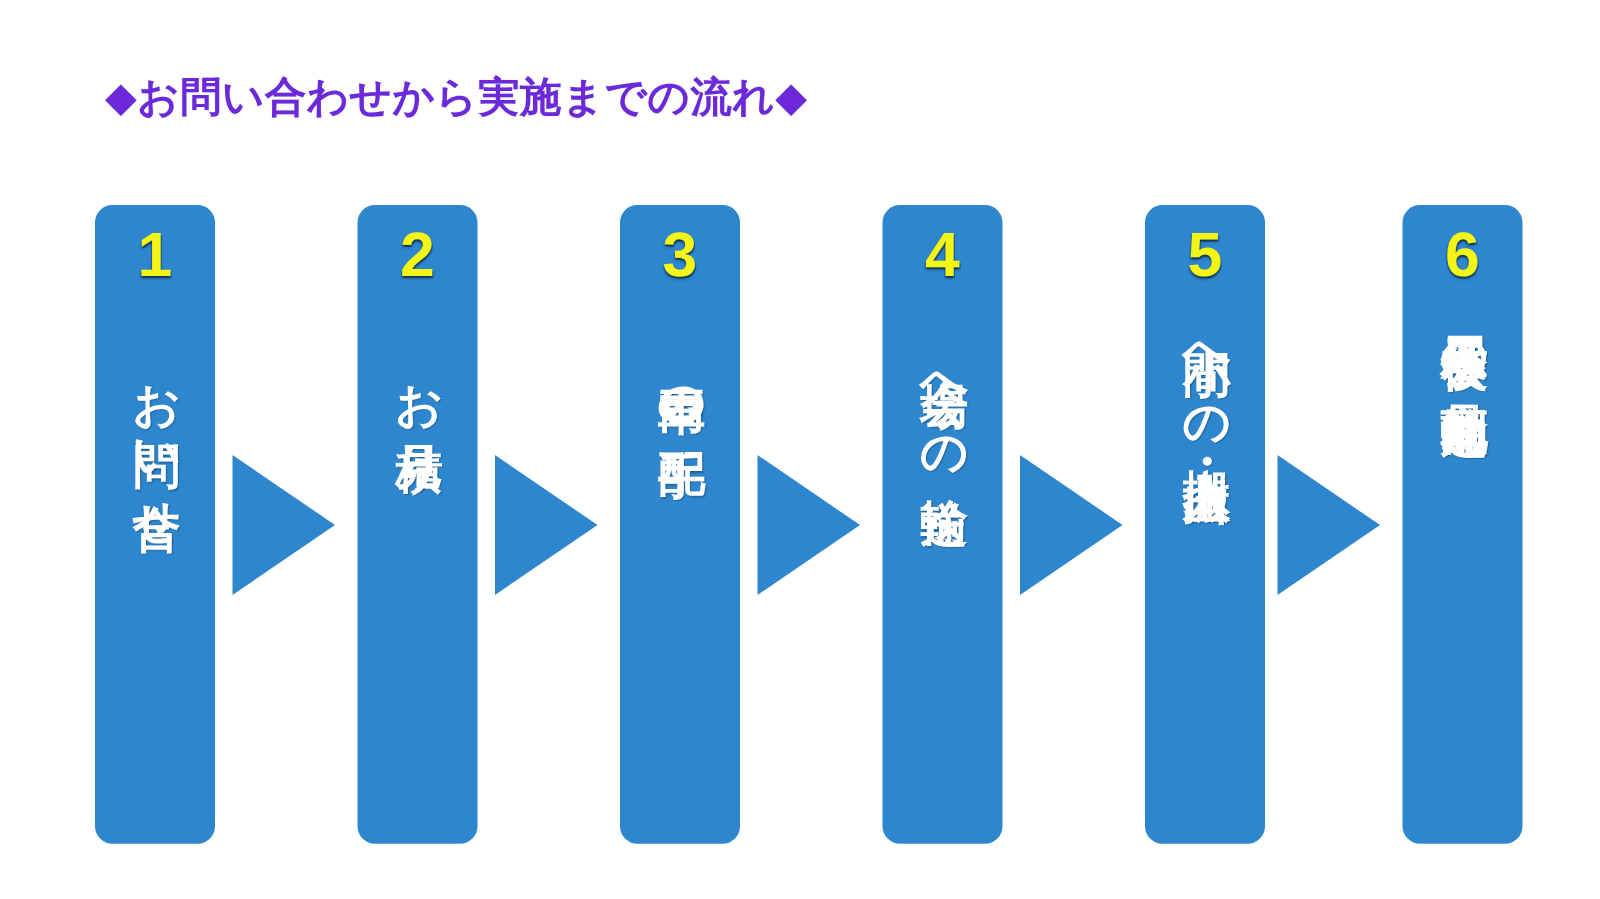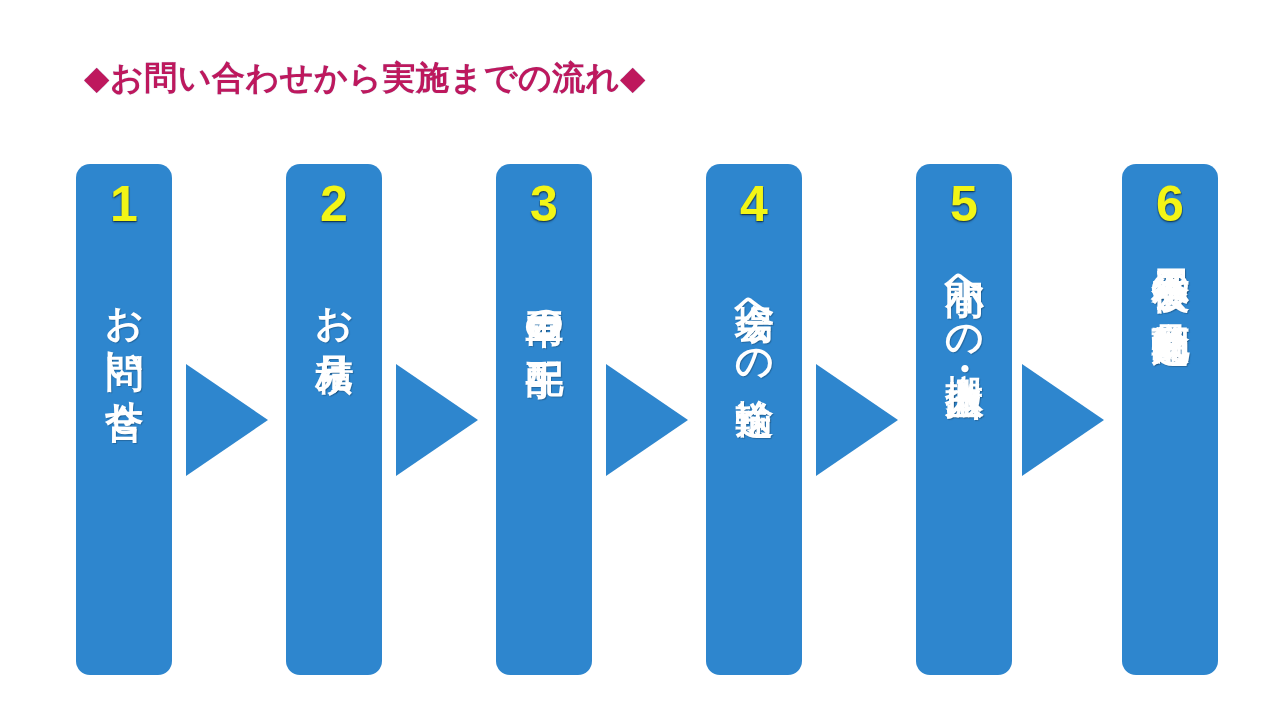--- a/index.html
+++ b/index.html
@@ -15,21 +15,21 @@
     position: relative;
   }
 
   
   #flow-title {
     position: absolute;
     left: 84px;
     top: 58px;
     font-size: 33px;
     font-weight: bold;
-    color: #be185d;
+    color: #6d28d9;
     letter-spacing: 0.5px;
     white-space: nowrap;
     line-height: 1.2;
     text-shadow: 0 0 1px rgba(46,122,184,0.35);
   }
 
   
   #flow-row {
     position: absolute;
     left: 0;

